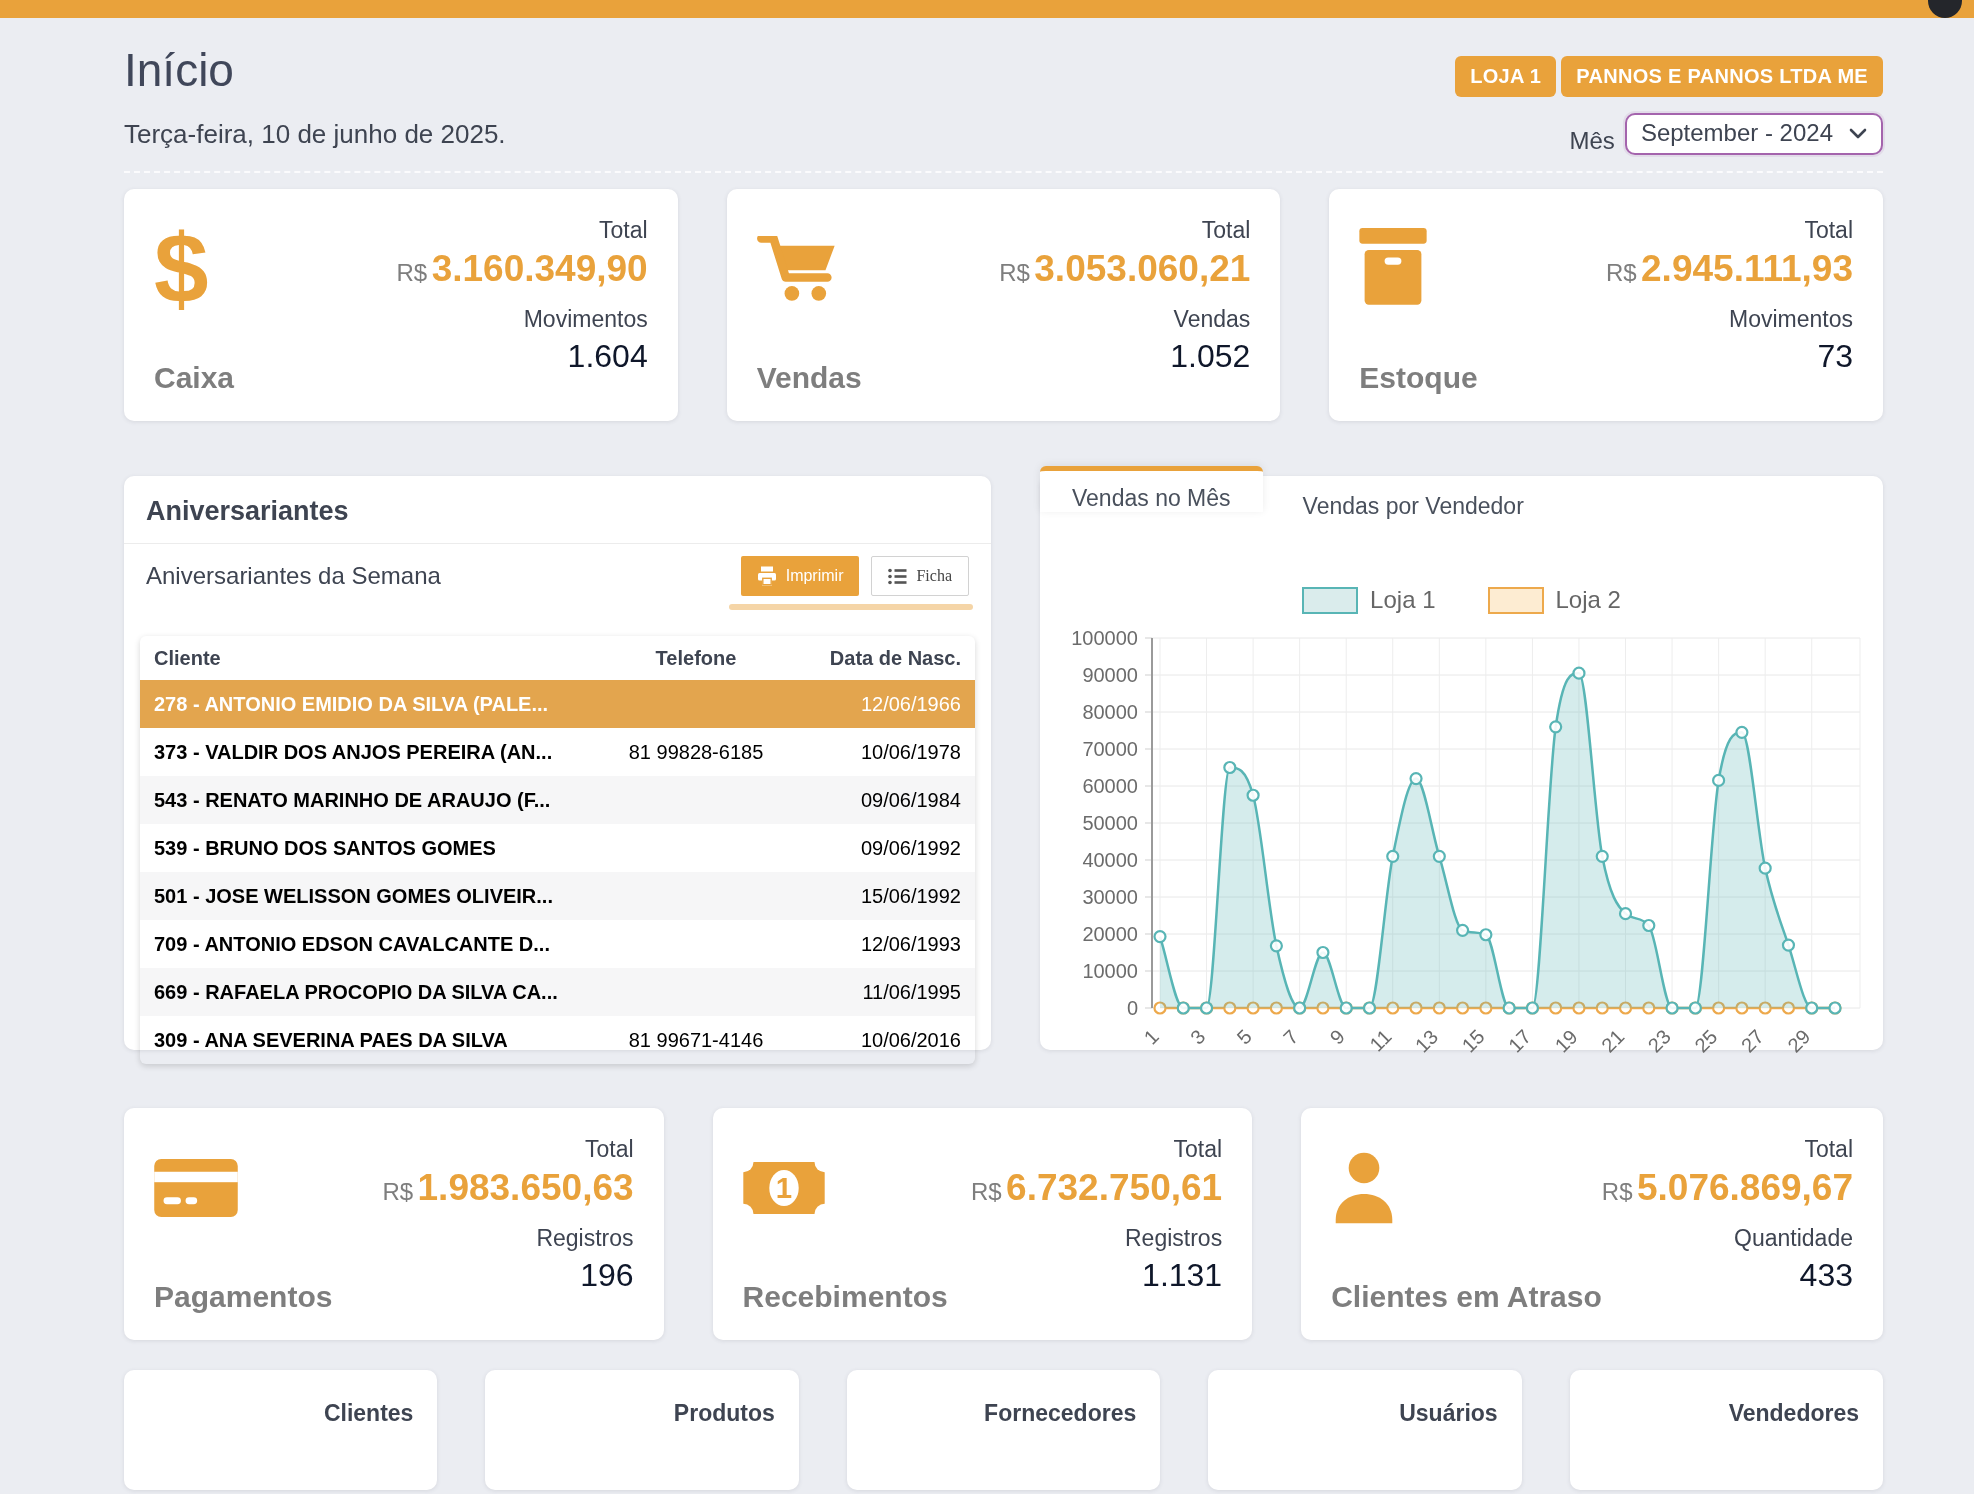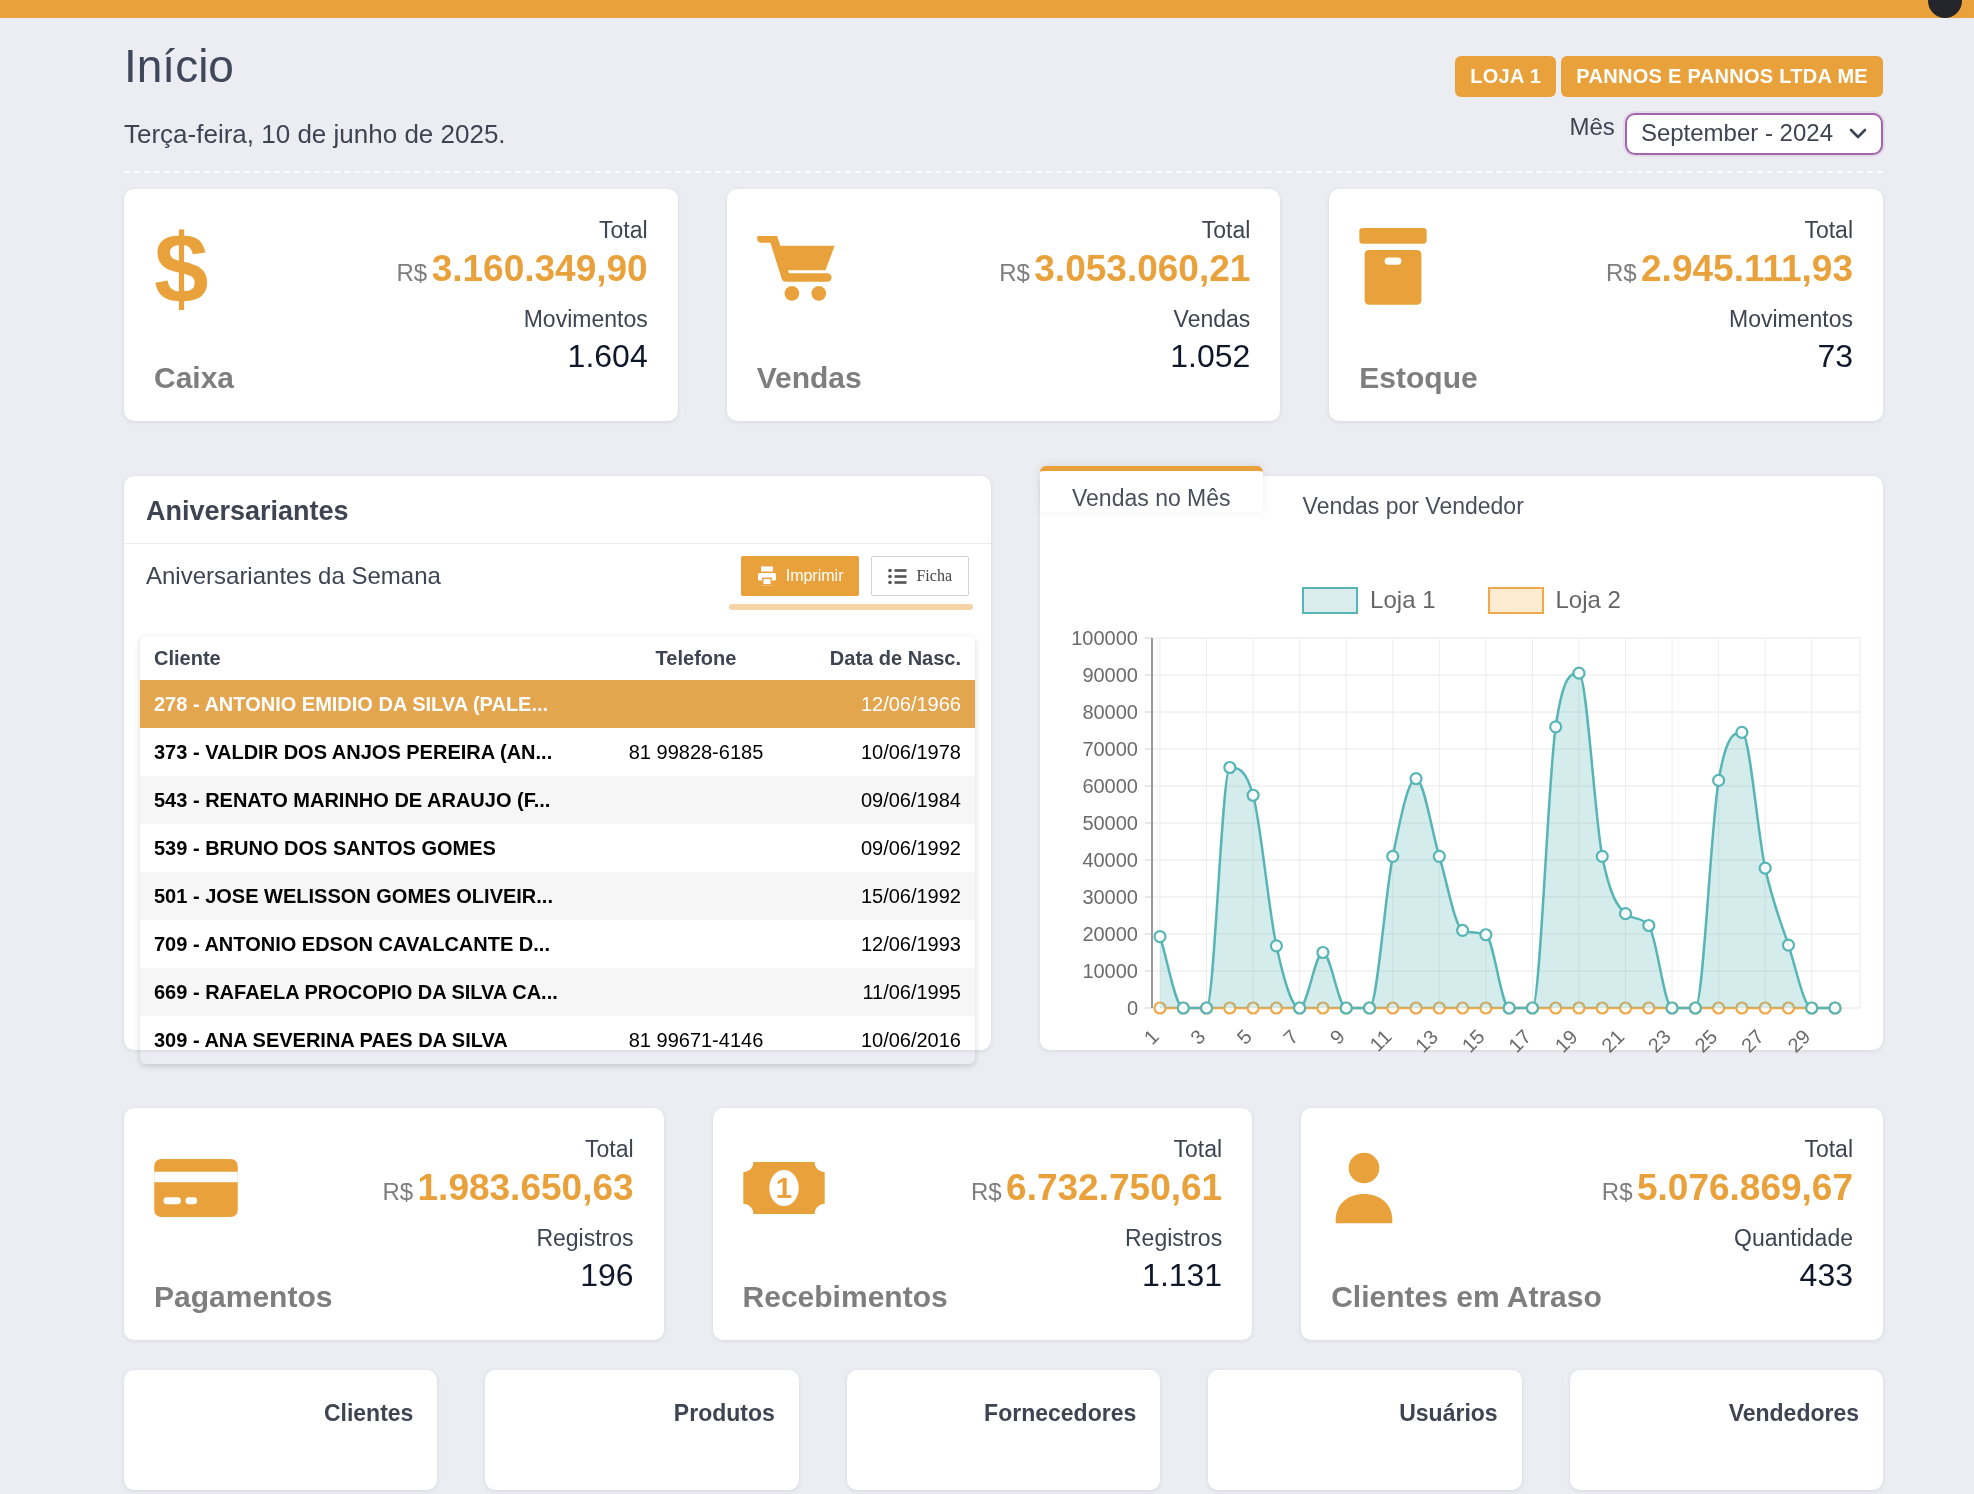--- a/index.html
+++ b/index.html
@@ -8,29 +8,29 @@
     width:1974px; height:1494px; overflow:hidden;
     background:#ebedf2; color:#3e4451;
     font-family:"Liberation Sans", sans-serif;
   }
   .topbar { height:18px; background:#e9a23b; position:relative; z-index:5; }
   .topbar-circle { position:absolute; right:12px; top:-16px; width:34px; height:34px;
     border-radius:50%; background:#24262b; }
   .content { margin:0 91px 0 124px; }
 
   
-  .header-row { display:flex; justify-content:space-between; align-items:flex-start; margin-top:22px; }
+  .header-row { display:flex; justify-content:space-between; align-items:flex-end; margin-top:22px; }
   .page-title { font-size:46px; font-weight:400; color:#40475a; margin:0; line-height:1.15; }
   .badges { margin-top:16px; display:flex; gap:5px; }
   .badge { background:#e9a23b; color:#fff; font-weight:700; font-size:20px;
     padding:9px 15px; border-radius:6px; letter-spacing:.3px; white-space:nowrap; }
 
   .date-row { display:flex; justify-content:space-between; align-items:center; margin-top:16px; }
   .date-text { font-size:26px; }
-  .month-picker { display:flex; align-items:flex-start; gap:10px; font-size:24px; }
+  .month-picker { display:flex; align-items:flex-end; gap:10px; font-size:24px; }
   .month-select { display:flex; align-items:center; gap:16px; background:#fff; cursor:pointer;
     border:2px solid #a464ad; border-radius:10px; padding:4px 14px 6px; font-size:24px;
     box-shadow:0 0 0 2px rgba(164,100,173,.12); }
   .dashed { border:none; border-top:2px dashed #fbfbfd; margin:16px 0 0; }
 
   
   .cards-row { display:flex; gap:49px; margin-top:16px; }
   .cards-row.second { margin-top:58px; }
   .stat-card { flex:1; background:#fff; border-radius:10px; height:232px;
     box-shadow:0 1px 4px rgba(62,68,81,.12); display:flex; justify-content:space-between;

